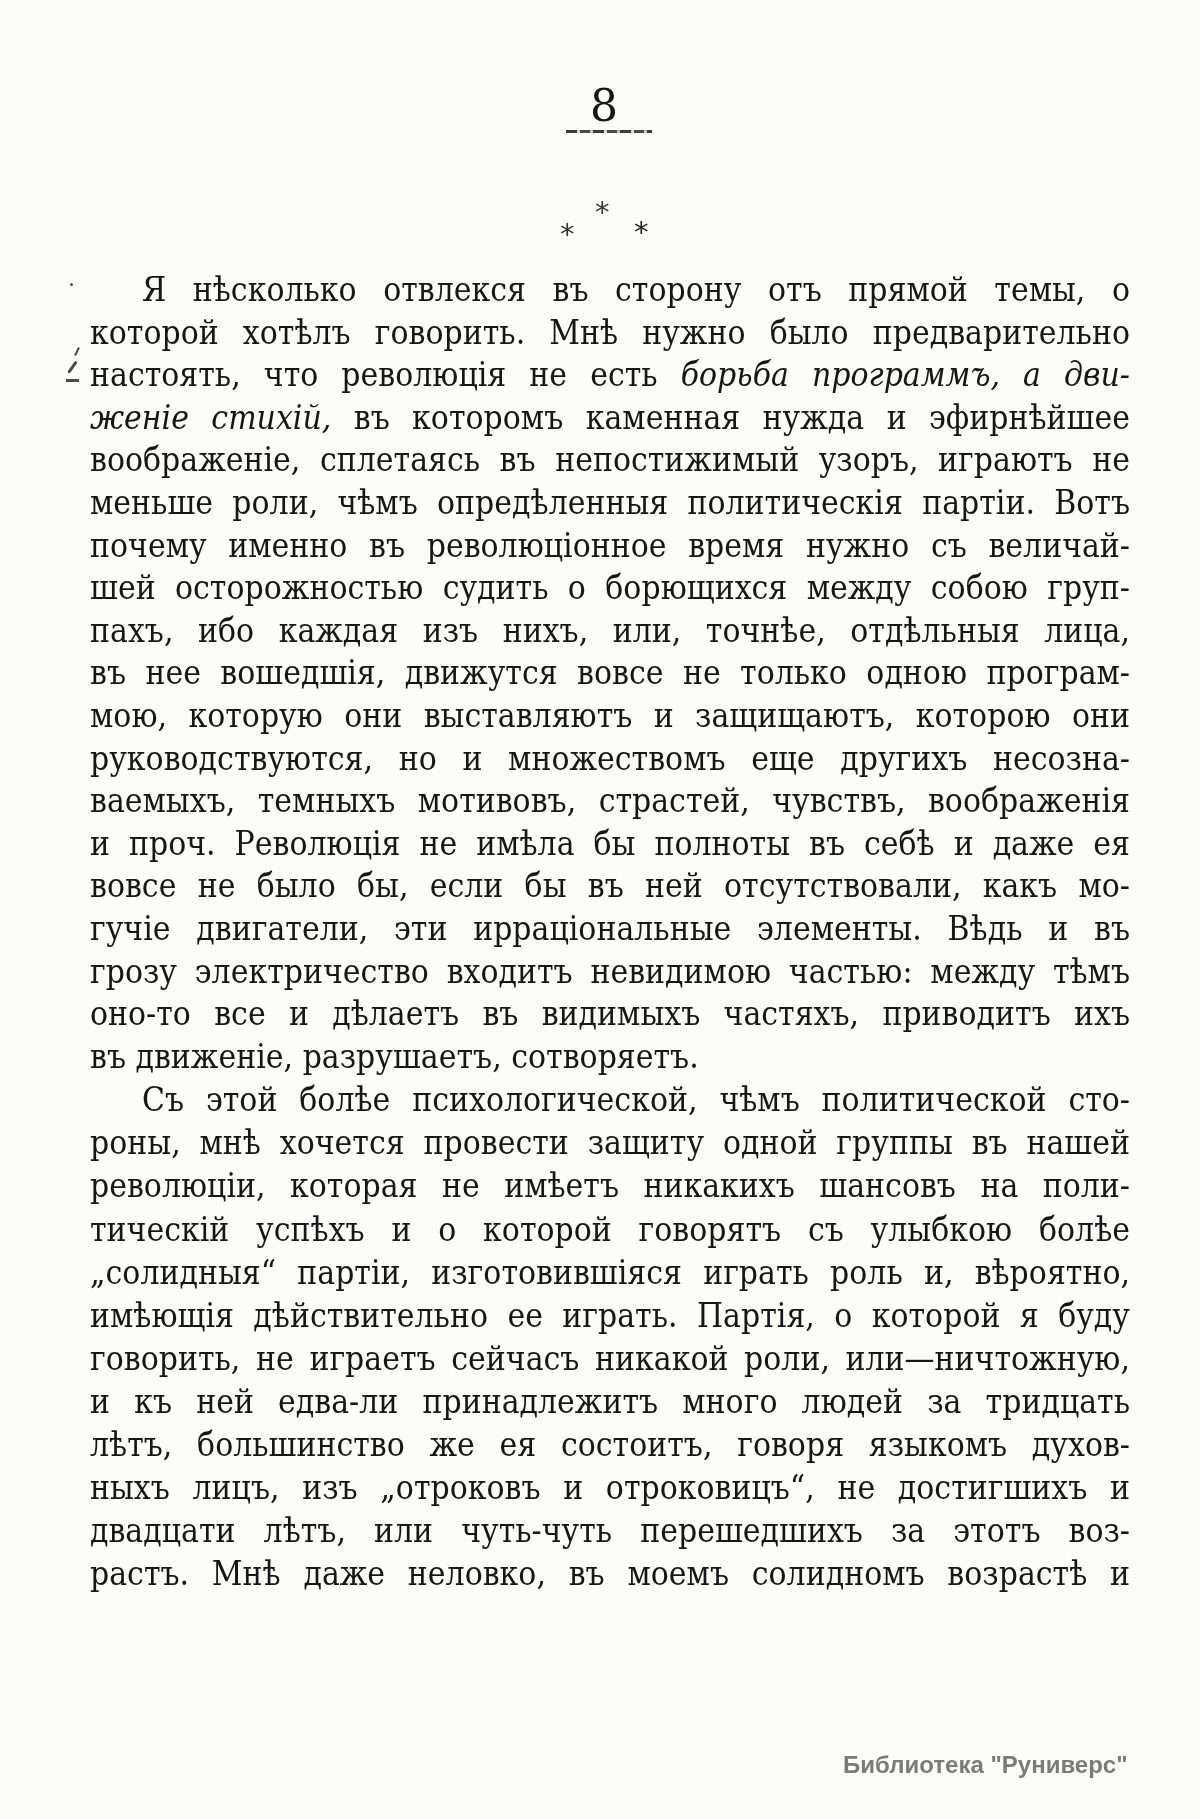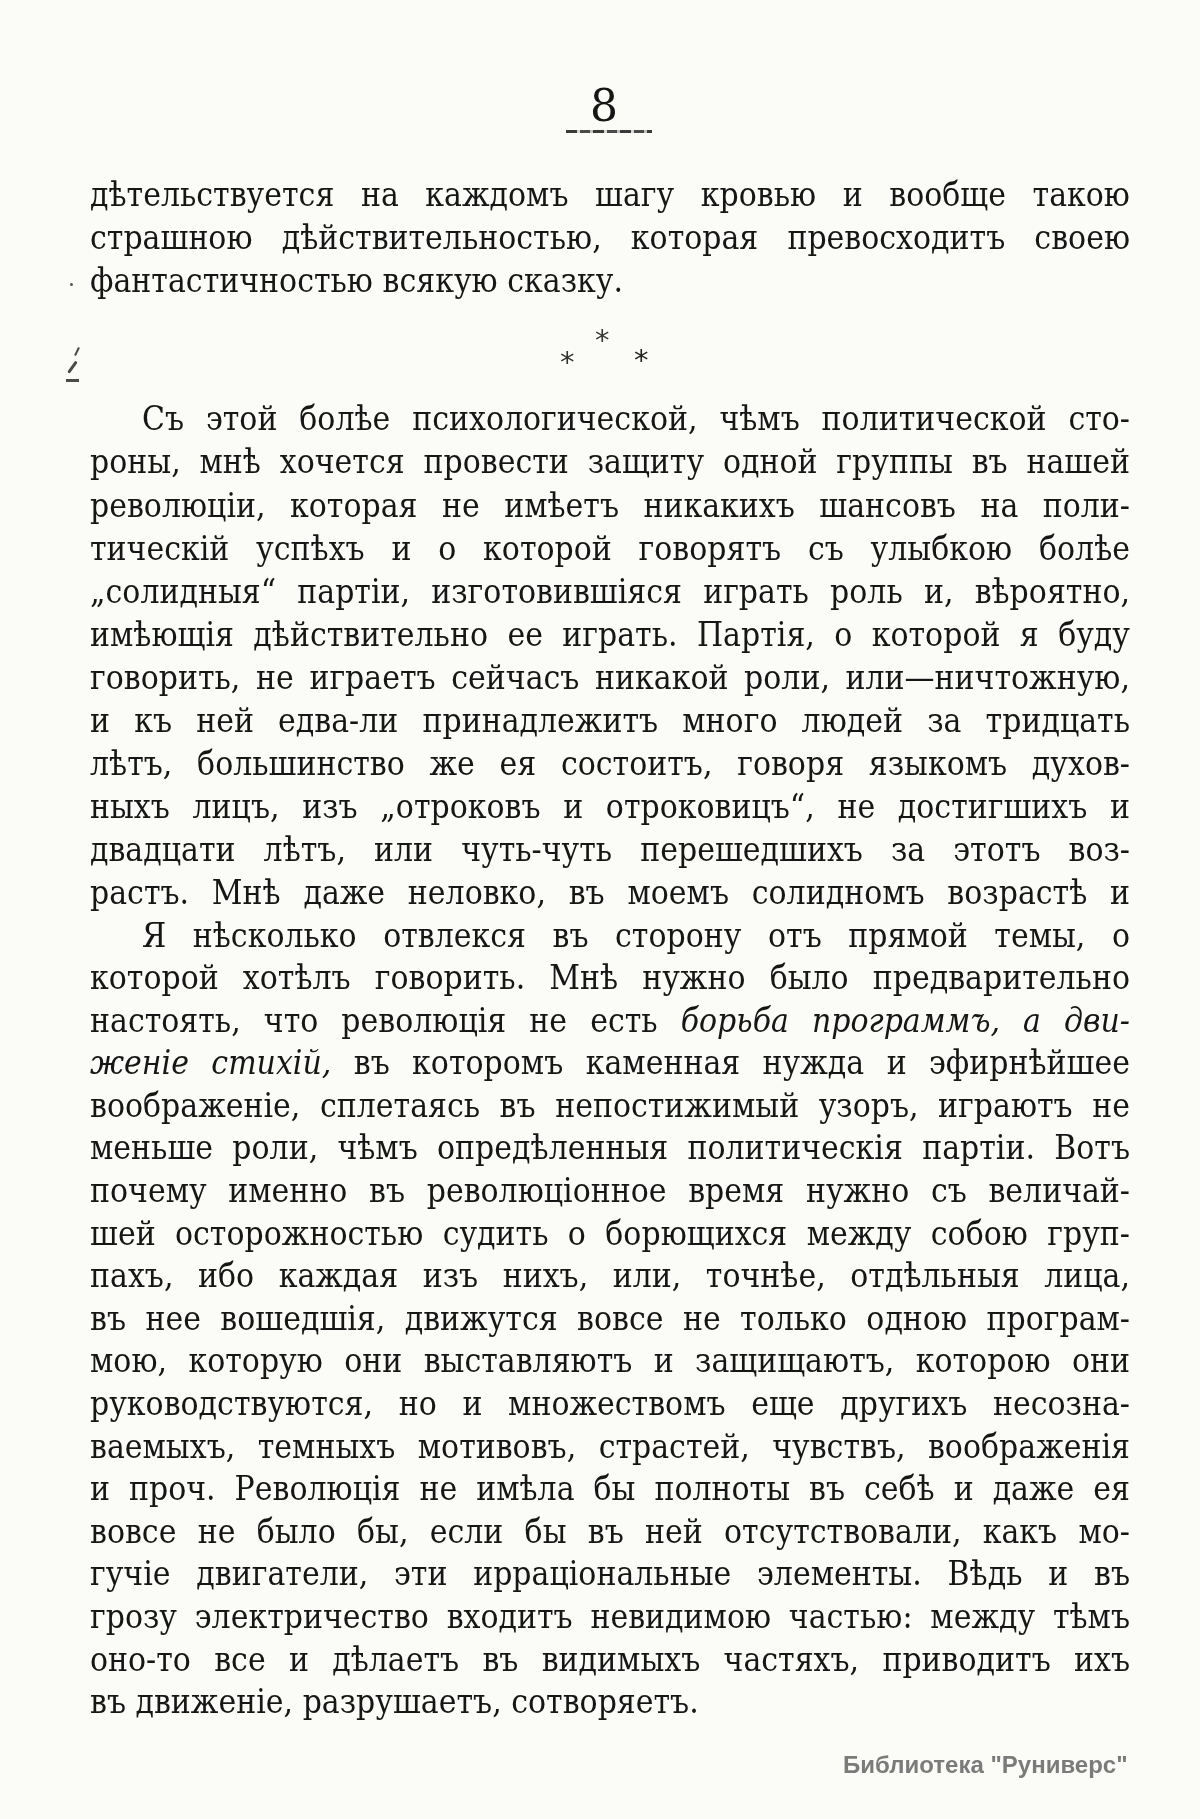--- a/index.html
+++ b/index.html
@@ -60,44 +60,25 @@
 <body>
 
 <div class="page">
 
   <div class="header">
     <span class="pagenum">8</span>
   </div>
   <div class="pagenum-rule"></div>
 
   <div class="text-body">
-    <div data-para="0">
-        <div class="line j"><span>дѣтельствуется на каждомъ шагу кровью и вообще такою</span></div>
-        <div class="line j"><span>страшною дѣйствительностью, которая превосходитъ своею</span></div>
-        <div class="line"><span>фантастичностью всякую сказку.</span></div>
-      </div>
     <div class="separator">
       <span class="ast ast-top">*</span>
       <span class="ast ast-bl">*</span>
       <span class="ast ast-br">*</span>
     </div>
-    <div data-para="2">
-        <div class="line j ind"><span>Съ этой болѣе психологической, чѣмъ политической сто-</span></div>
-        <div class="line j"><span>роны, мнѣ хочется провести защиту одной группы въ нашей</span></div>
-        <div class="line j"><span>революціи, которая не имѣетъ никакихъ шансовъ на поли-</span></div>
-        <div class="line j"><span>тическій успѣхъ и о которой говорятъ съ улыбкою болѣе</span></div>
-        <div class="line j"><span>„солидныя“ партіи, изготовившіяся играть роль и, вѣроятно,</span></div>
-        <div class="line j"><span>имѣющія дѣйствительно ее играть. Партія, о которой я буду</span></div>
-        <div class="line j"><span>говорить, не играетъ сейчасъ никакой роли, или—ничтожную,</span></div>
-        <div class="line j"><span>и къ ней едва-ли принадлежитъ много людей за тридцать</span></div>
-        <div class="line j"><span>лѣтъ, большинство же ея состоитъ, говоря языкомъ духов-</span></div>
-        <div class="line j"><span>ныхъ лицъ, изъ „отроковъ и отроковицъ“, не достигшихъ и</span></div>
-        <div class="line j"><span>двадцати лѣтъ, или чуть-чуть перешедшихъ за этотъ воз-</span></div>
-        <div class="line j"><span>растъ. Мнѣ даже неловко, въ моемъ солидномъ возрастѣ и</span></div>
-      </div>
     <div data-para="1">
         <div class="line j ind"><span>Я нѣсколько отвлекся въ сторону отъ прямой темы, о</span></div>
         <div class="line j"><span>которой хотѣлъ говорить. Мнѣ нужно было предварительно</span></div>
         <div class="line j"><span>настоять, что революція не есть </span><span class="it">борьба программъ, а дви-</span></div>
         <div class="line j"><span class="it">женіе стихій,</span><span> въ которомъ каменная нужда и эфирнѣйшее</span></div>
         <div class="line j"><span>воображеніе, сплетаясь въ непостижимый узоръ, играютъ не</span></div>
         <div class="line j"><span>меньше роли, чѣмъ опредѣленныя политическія партіи. Вотъ</span></div>
         <div class="line j"><span>почему именно въ революціонное время нужно съ величай-</span></div>
         <div class="line j"><span>шей осторожностью судить о борющихся между собою груп-</span></div>
         <div class="line j"><span>пахъ, ибо каждая изъ нихъ, или, точнѣе, отдѣльныя лица,</span></div>
@@ -105,20 +86,34 @@
         <div class="line j"><span>мою, которую они выставляютъ и защищаютъ, которою они</span></div>
         <div class="line j"><span>руководствуются, но и множествомъ еще другихъ несозна-</span></div>
         <div class="line j"><span>ваемыхъ, темныхъ мотивовъ, страстей, чувствъ, воображенія</span></div>
         <div class="line j"><span>и проч. Революція не имѣла бы полноты въ себѣ и даже ея</span></div>
         <div class="line j"><span>вовсе не было бы, если бы въ ней отсутствовали, какъ мо-</span></div>
         <div class="line j"><span>гучіе двигатели, эти ирраціональные элементы. Вѣдь и въ</span></div>
         <div class="line j"><span>грозу электричество входитъ невидимою частью: между тѣмъ</span></div>
         <div class="line j"><span>оно-то все и дѣлаетъ въ видимыхъ частяхъ, приводитъ ихъ</span></div>
         <div class="line"><span>въ движеніе, разрушаетъ, сотворяетъ.</span></div>
       </div>
+    <div data-para="2">
+        <div class="line j ind"><span>Съ этой болѣе психологической, чѣмъ политической сто-</span></div>
+        <div class="line j"><span>роны, мнѣ хочется провести защиту одной группы въ нашей</span></div>
+        <div class="line j"><span>революціи, которая не имѣетъ никакихъ шансовъ на поли-</span></div>
+        <div class="line j"><span>тическій успѣхъ и о которой говорятъ съ улыбкою болѣе</span></div>
+        <div class="line j"><span>„солидныя“ партіи, изготовившіяся играть роль и, вѣроятно,</span></div>
+        <div class="line j"><span>имѣющія дѣйствительно ее играть. Партія, о которой я буду</span></div>
+        <div class="line j"><span>говорить, не играетъ сейчасъ никакой роли, или—ничтожную,</span></div>
+        <div class="line j"><span>и къ ней едва-ли принадлежитъ много людей за тридцать</span></div>
+        <div class="line j"><span>лѣтъ, большинство же ея состоитъ, говоря языкомъ духов-</span></div>
+        <div class="line j"><span>ныхъ лицъ, изъ „отроковъ и отроковицъ“, не достигшихъ и</span></div>
+        <div class="line j"><span>двадцати лѣтъ, или чуть-чуть перешедшихъ за этотъ воз-</span></div>
+        <div class="line j"><span>растъ. Мнѣ даже неловко, въ моемъ солидномъ возрастѣ и</span></div>
+      </div>
   </div>
 
   <div class="watermark">Библиотека "Руниверс"</div>
 
   <div class="mark mark-a"></div>
   <div class="mark mark-b"></div>
   <div class="mark mark-c"></div>
   <div class="mark mark-dot"></div>
 
 </div>

